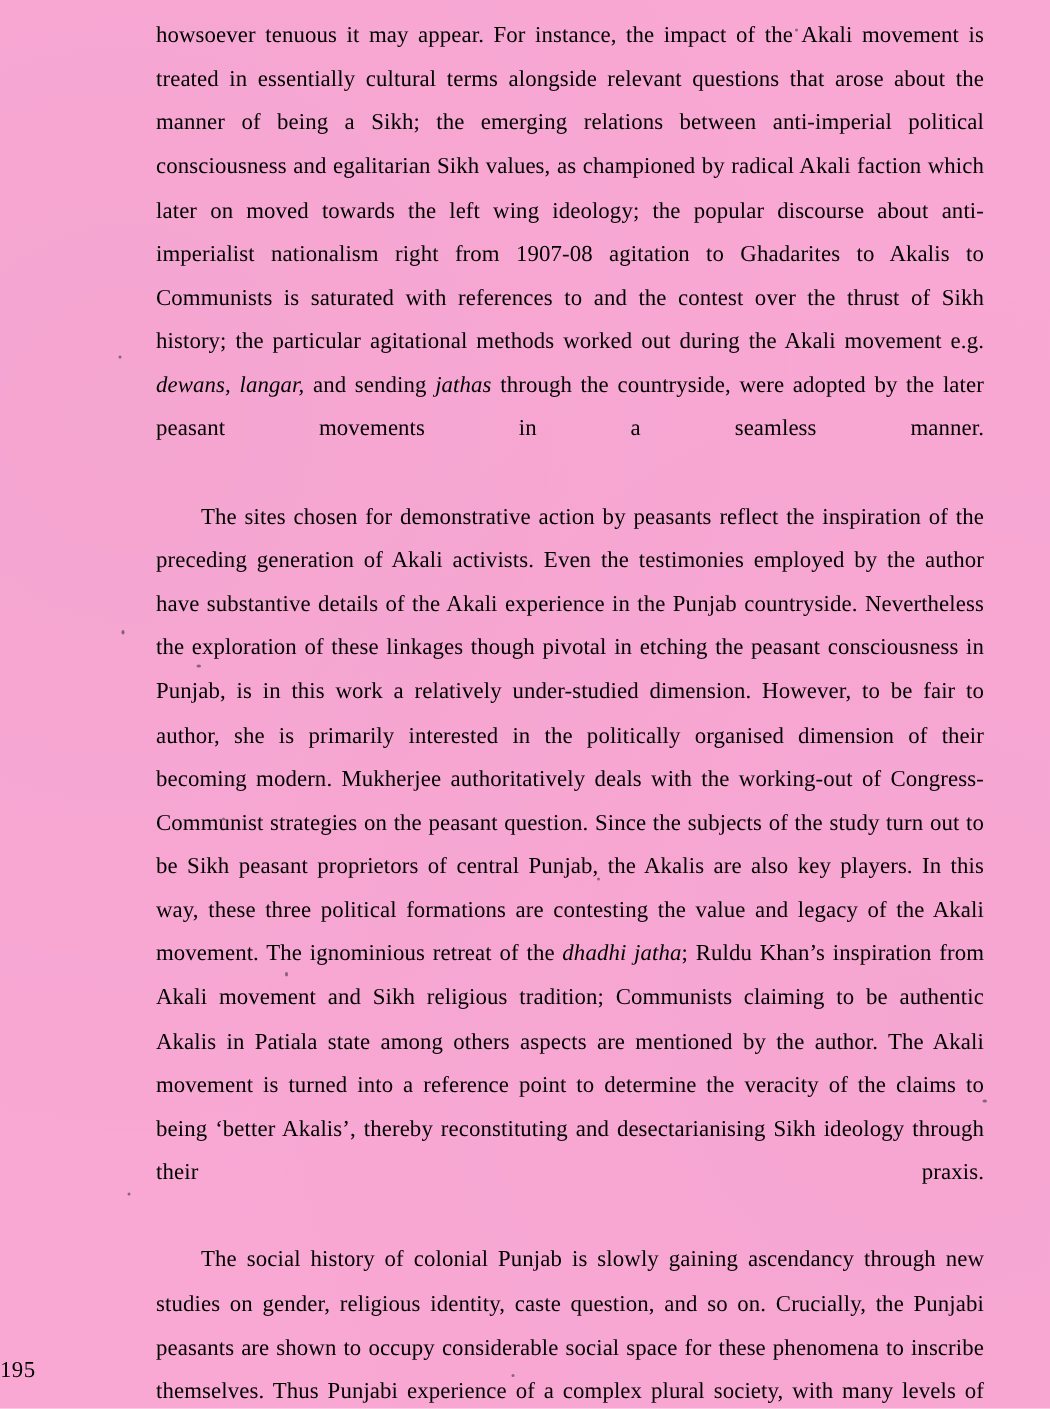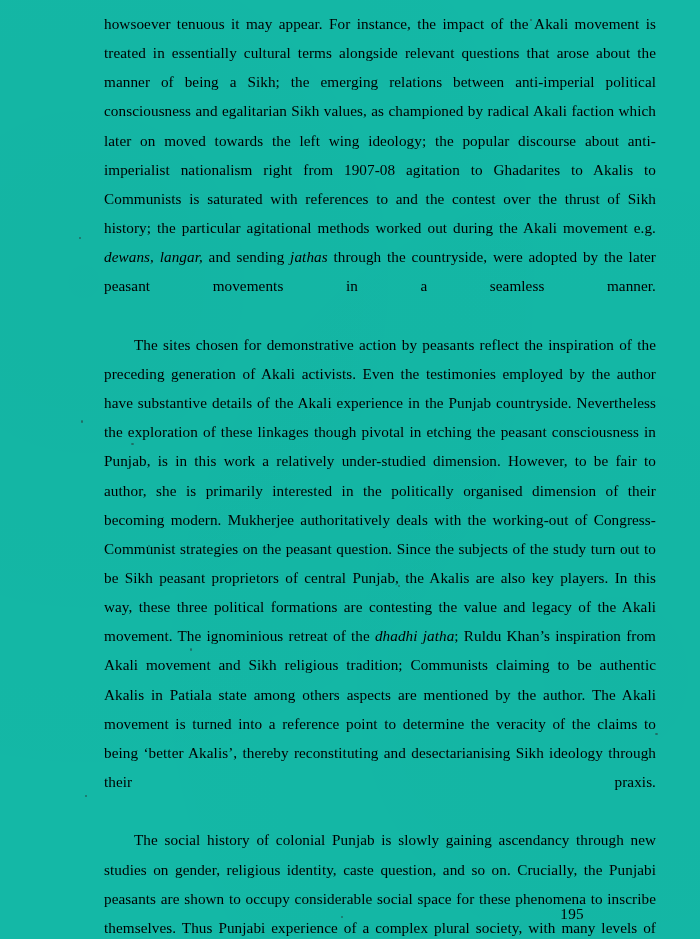--- a/index.html
+++ b/index.html
@@ -15,21 +15,21 @@
     overflow: hidden;
     position: relative;
   }
 
   #page {
     position: absolute;
     left: 0;
     top: 0;
     width: 700px;
     height: 939px;
-    background: #14b8a6;
+    background: #f9a8d4;
   }
 
   
   #page::before {
     content: "";
     position: absolute;
     inset: 0;
     background:
       radial-gradient(ellipse at 12% 30%, rgba(0,0,0,0.018), rgba(0,0,0,0) 60%),
       radial-gradient(ellipse at 88% 72%, rgba(0,0,0,0.015), rgba(0,0,0,0) 62%);
@@ -67,21 +67,21 @@
 
   em.term {
     font-style: italic;
   }
 
   #page-number {
     position: absolute;
     left: 0;
     top: 905px;
     width: 584px;
-    text-align: right;
+    text-align: left;
     font-size: 15.2px;
     font-family: "Liberation Serif", "DejaVu Serif", serif;
     color: #000000;
     letter-spacing: 0.3px;
   }
 
   
   .speck {
     position: absolute;
     background: #2b2b2b;

